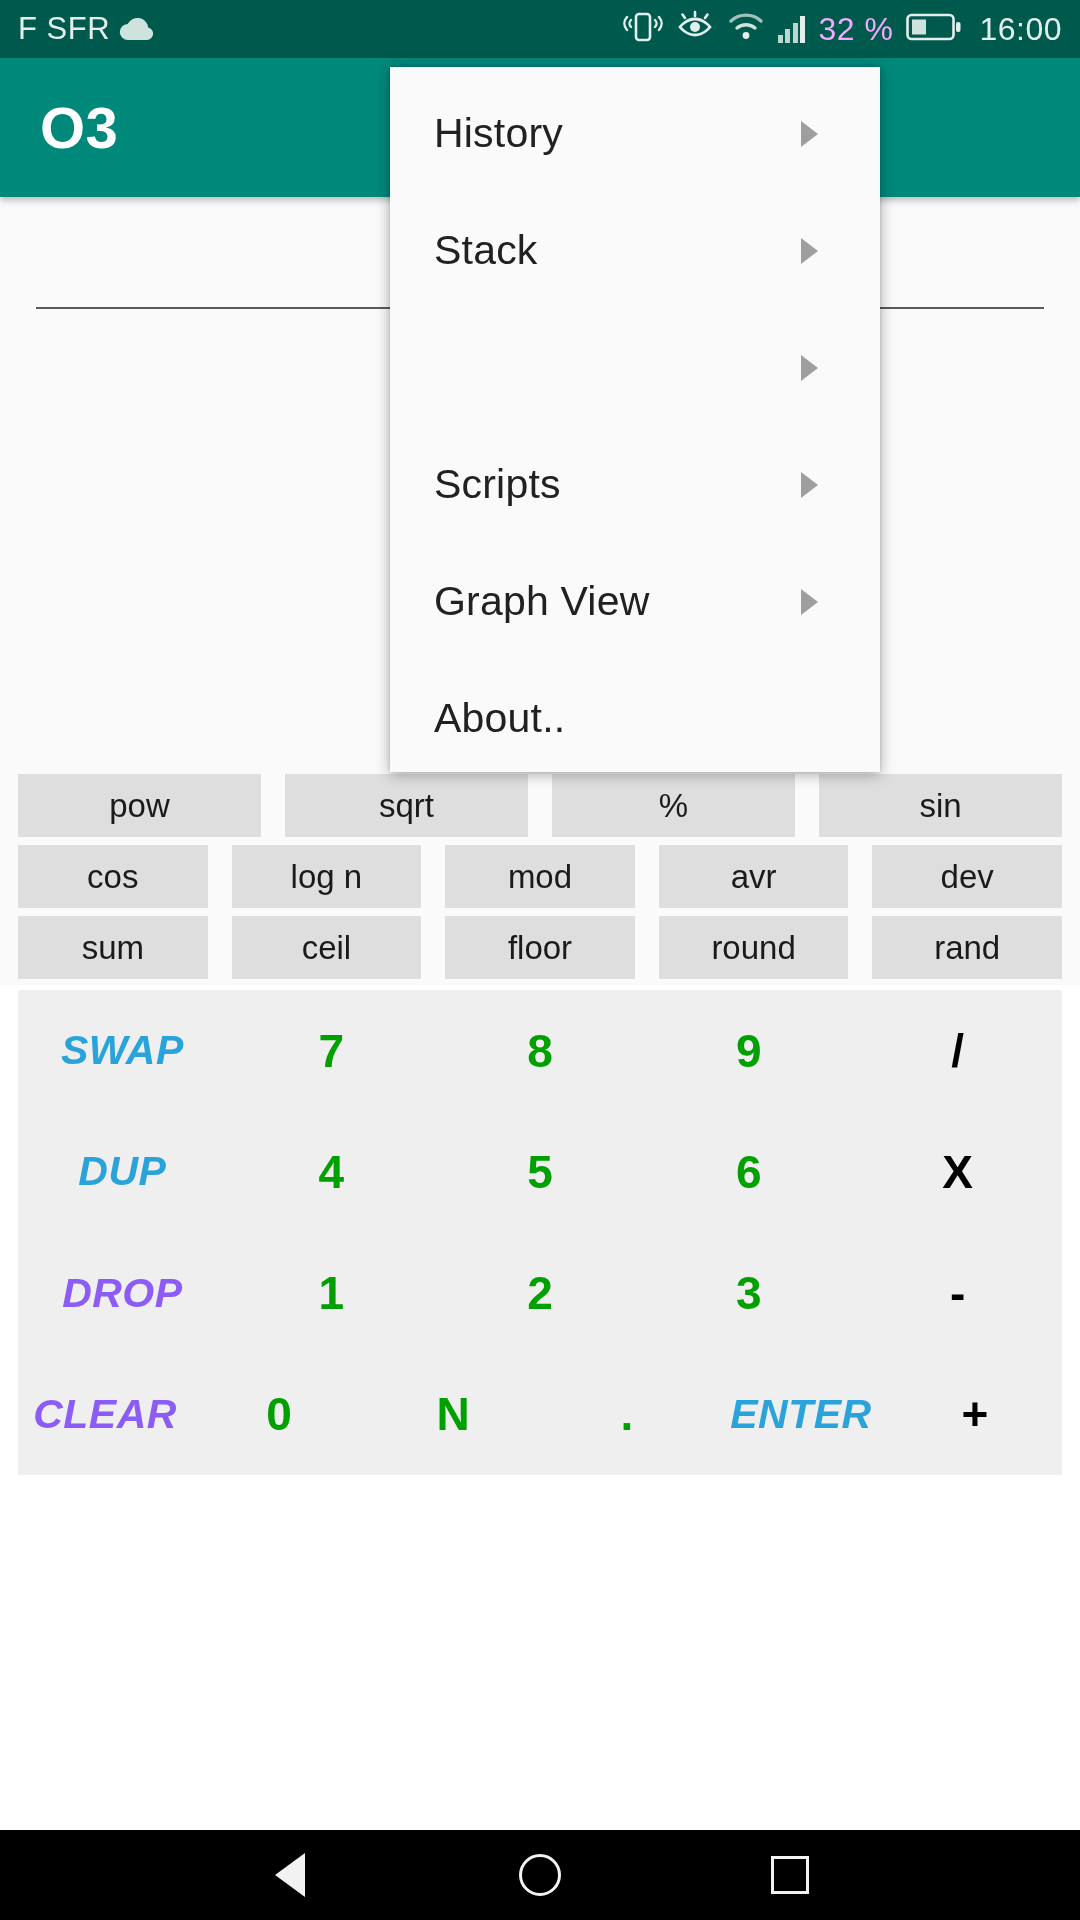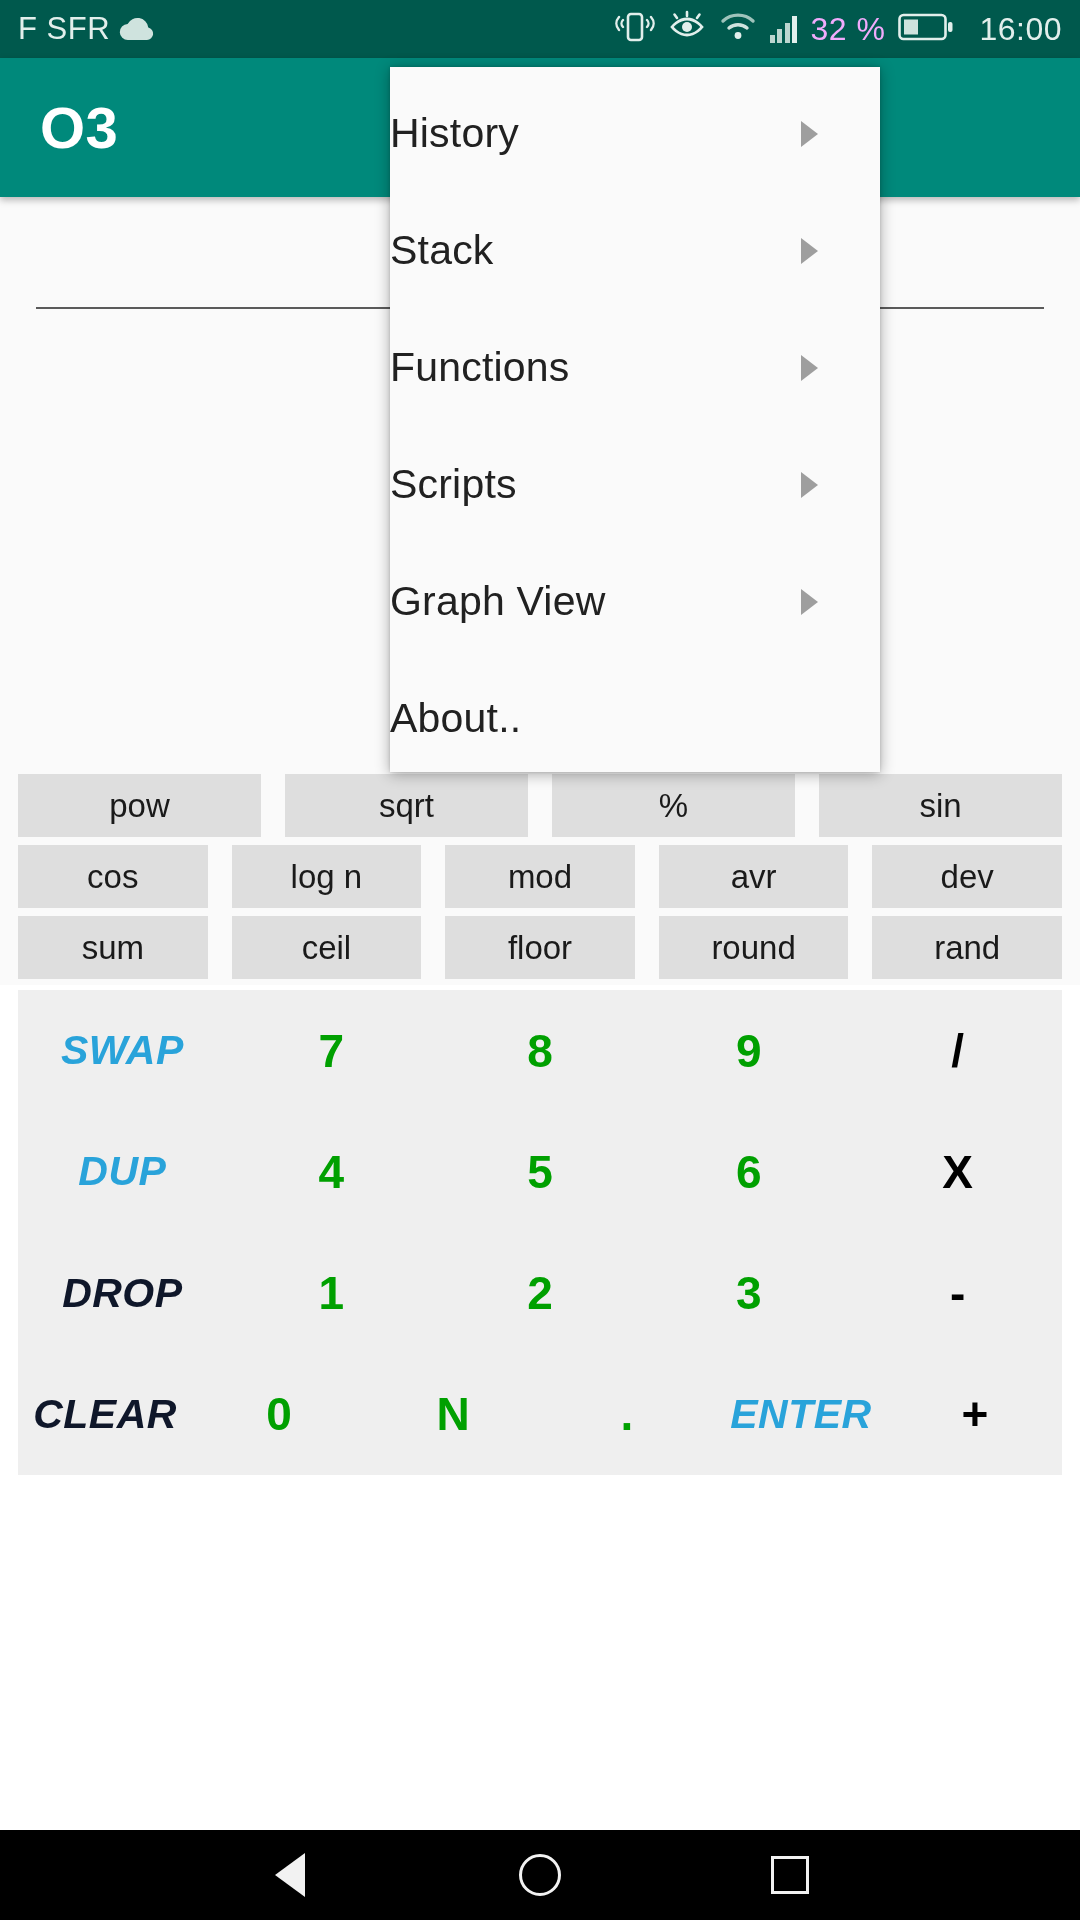--- a/index.html
+++ b/index.html
@@ -18,21 +18,21 @@
     display:flex; align-items:center;
     padding:0 18px;
     color:#d7e7e3;
   }
   #statusbar .sb-left { display:flex; align-items:center; gap:9px; }
   #sb-carrier { font-size:31px; letter-spacing:0.5px; color:#e2efec; }
   .cloud-ico { display:block; }
   #statusbar .sb-spacer { flex:1 1 auto; }
   #statusbar .sb-right { display:flex; align-items:center; gap:13px; }
   .sb-pct { font-size:32px; color:#f0abfc; letter-spacing:0.5px;}
-  .sb-time { font-size:32px; color:#e2efec; letter-spacing:0.5px; margin-left:12px;}
+  .sb-time { font-size:32px; color:#e2efec; letter-spacing:0.5px; margin-left:4px;}
   .sigbars { display:flex; align-items:flex-end; gap:2.5px; height:28px; }
   .sigbars i { display:block; width:5px; background:#bcd6d0; }
   .sigbars i:nth-child(1){height:8px;}
   .sigbars i:nth-child(2){height:14px;}
   .sigbars i:nth-child(3){height:20px;}
   .sigbars i:nth-child(4){height:27px;background:#e2efec;}
 
   
   #appbar {
     position:absolute; left:0; top:58px; width:1080px; height:139px;
@@ -64,21 +64,21 @@
   #menu {
     position:absolute; left:390px; top:67px; width:490px; height:705px;
     background:#fafafa;
     box-shadow:0 2px 14px rgba(0,0,0,0.33), 0 0 3px rgba(0,0,0,0.16);
     z-index:9;
     padding-top:8px;
   }
   .menu-item {
     position:relative; height:117px;
     display:flex; align-items:center;
-    padding-right:28px;
+    padding-left:44px; padding-right:28px;
   }
   .menu-label { font-size:41px; color:#212121; font-weight:400; letter-spacing:0.2px;}
   .menu-arrow {
     position:absolute; right:62px; top:50%; margin-top:-13px;
     width:0; height:0;
     border-top:13px solid transparent;
     border-bottom:13px solid transparent;
     border-left:17px solid #9e9e9e;
   }
 
@@ -105,21 +105,21 @@
   .kp-row { flex:1 1 0; display:flex; }
   .kp-key {
     flex:1 1 0;
     display:flex; align-items:center; justify-content:center;
     font-size:43px; font-weight:bold;
   }
   .kp-key.cmd { font-style:italic; font-size:41px; letter-spacing:0.5px;}
   .kp-key.num { color:#00a000; font-size:46px; }
   .kp-key.op  { color:#000000; font-size:46px; }
   .kp-key.blue { color:#29a3da; }
-  .kp-key.red  { color:#0f172a; }
+  .kp-key.red  { color:#8b5cf6; }
 
   
   #navbar {
     position:absolute; left:0; bottom:0; width:1080px; height:90px;
     background:#000000;
     display:flex; align-items:center; justify-content:center; gap:180px;
   }
   .nav-btn { width:70px; height:70px; display:flex; align-items:center; justify-content:center; }
   .nav-back {
     width:0;height:0;
@@ -198,21 +198,20 @@
 <div id="menu">
   <div class="menu-item">
     <span class="menu-label">History</span>
     <span class="menu-arrow"></span>
   </div>
   <div class="menu-item">
     <span class="menu-label">Stack</span>
     <span class="menu-arrow"></span>
   </div>
   <div class="menu-item">
-    <span class="menu-label">Functions</span>
     <span class="menu-arrow"></span>
   </div>
   <div class="menu-item">
     <span class="menu-label">Scripts</span>
     <span class="menu-arrow"></span>
   </div>
   <div class="menu-item">
     <span class="menu-label">Graph View</span>
     <span class="menu-arrow"></span>
   </div>

